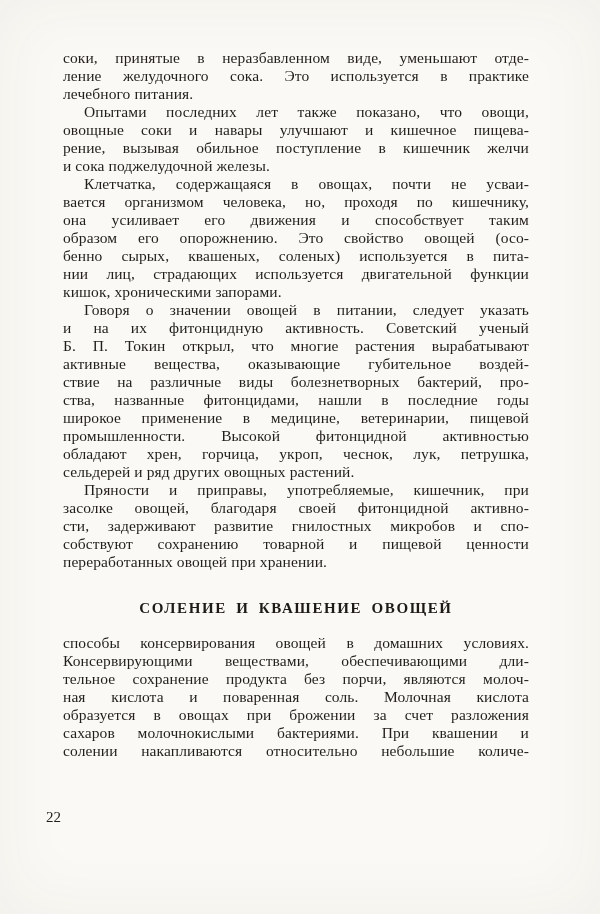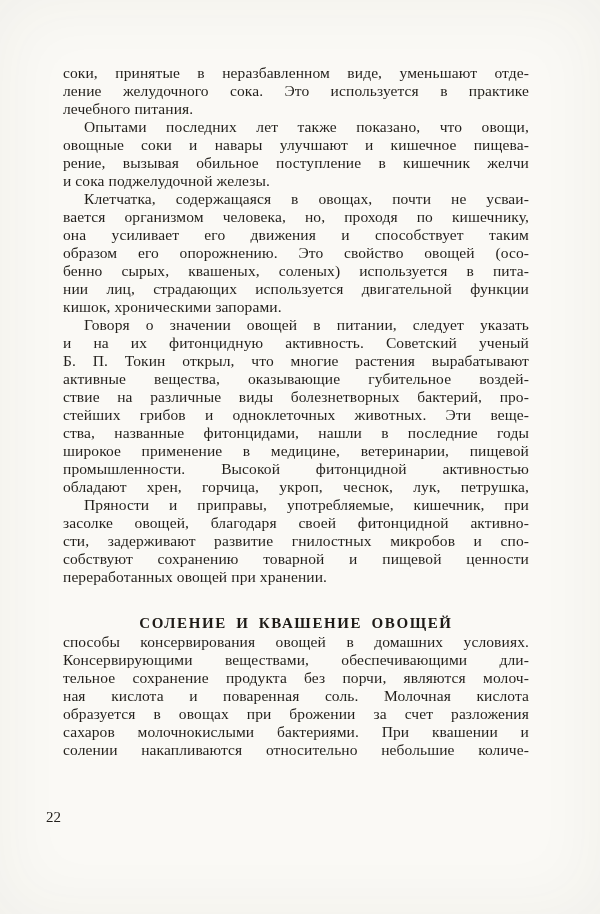--- a/index.html
+++ b/index.html
@@ -14,21 +14,21 @@
     margin: 0;
     background: #faf9f5;
     box-shadow: inset 0 0 70px rgba(60,50,30,0.05);
     font-family: "Liberation Serif", "DejaVu Serif", serif;
     color: #221f1b;
     overflow: hidden;
   }
   .text-block {
     position: absolute;
     left: 63px;
-    top: 64px;
+    top: 49px;
     width: 466px;
   }
   .paragraph {
     margin: 0;
     padding: 0;
   }
   .line {
     font-size: 15.5px;
     line-height: 18px;
     height: 18px;
@@ -39,21 +39,21 @@
     letter-spacing: 0.1px;
   }
   .line.firstline {
     text-indent: 21px;
   }
   .line.endline {
     text-align-last: left;
   }
   .heading {
     margin-top: 28px;
-    margin-bottom: 1px;
+    margin-bottom: 17px;
     font-size: 15px;
     line-height: 18px;
     font-weight: bold;
     text-align: center;
     letter-spacing: 1.6px;
     word-spacing: 4px;
     color: #1e1b17;
   }
   .page-number {
     position: absolute;
@@ -88,25 +88,25 @@
         <div class="line">бенно сырых, квашеных, соленых) используется в пита-</div>
         <div class="line">нии лиц, страдающих используется двигательной функции</div>
         <div class="line endline">кишок, хроническими запорами.</div>
       </div>
       <div class="paragraph">
         <div class="line firstline">Говоря о значении овощей в питании, следует указать</div>
         <div class="line">и на их фитонцидную активность. Советский ученый</div>
         <div class="line">Б. П. Токин открыл, что многие растения вырабатывают</div>
         <div class="line">активные вещества, оказывающие губительное воздей-</div>
         <div class="line">ствие на различные виды болезнетворных бактерий, про-</div>
-        <div class="line">стейших грибов и одноклеточных животных. Эти веще-</div>
         <div class="line">ства, названные фитонцидами, нашли в последние годы</div>
         <div class="line">широкое применение в медицине, ветеринарии, пищевой</div>
         <div class="line">промышленности. Высокой фитонцидной активностью</div>
         <div class="line">обладают хрен, горчица, укроп, чеснок, лук, петрушка,</div>
+        <div class="line endline">сельдерей и ряд других овощных растений.</div>
       </div>
       <div class="paragraph">
         <div class="line firstline">Пряности и приправы, употребляемые, кишечник, при</div>
         <div class="line">засолке овощей, благодаря своей фитонцидной активно-</div>
         <div class="line">сти, задерживают развитие гнилостных микробов и спо-</div>
         <div class="line">собствуют сохранению товарной и пищевой ценности</div>
         <div class="line endline">переработанных овощей при хранении.</div>
       </div>
       <div class="heading">СОЛЕНИЕ И КВАШЕНИЕ ОВОЩЕЙ</div>
       <div class="paragraph">

